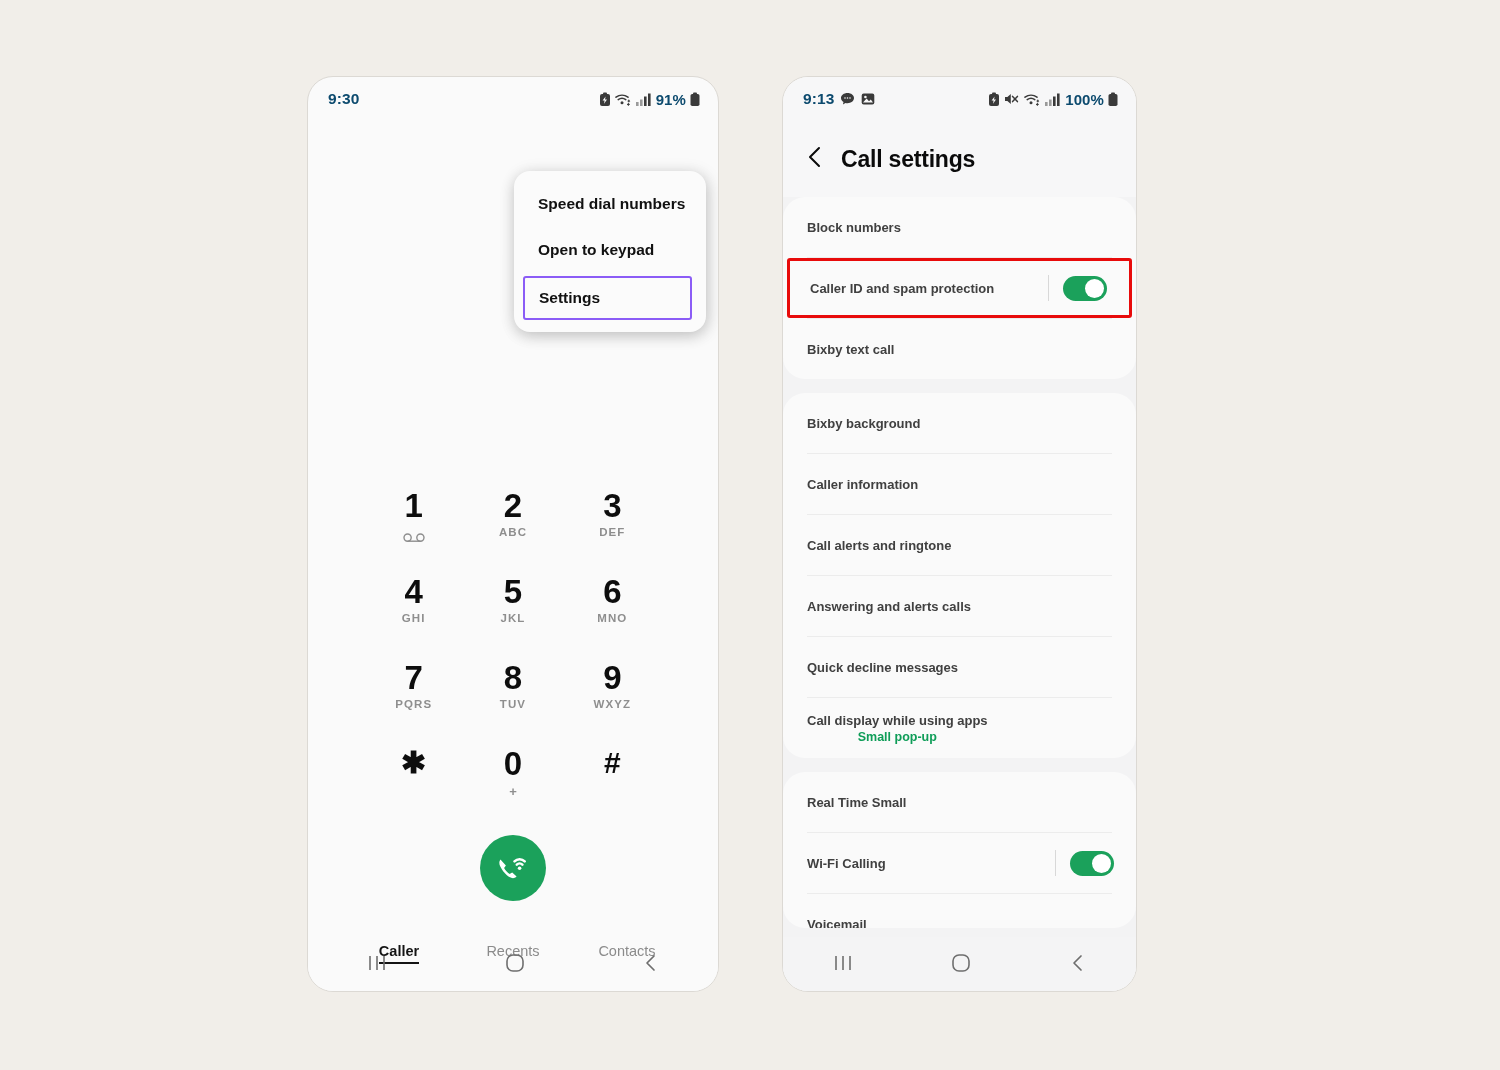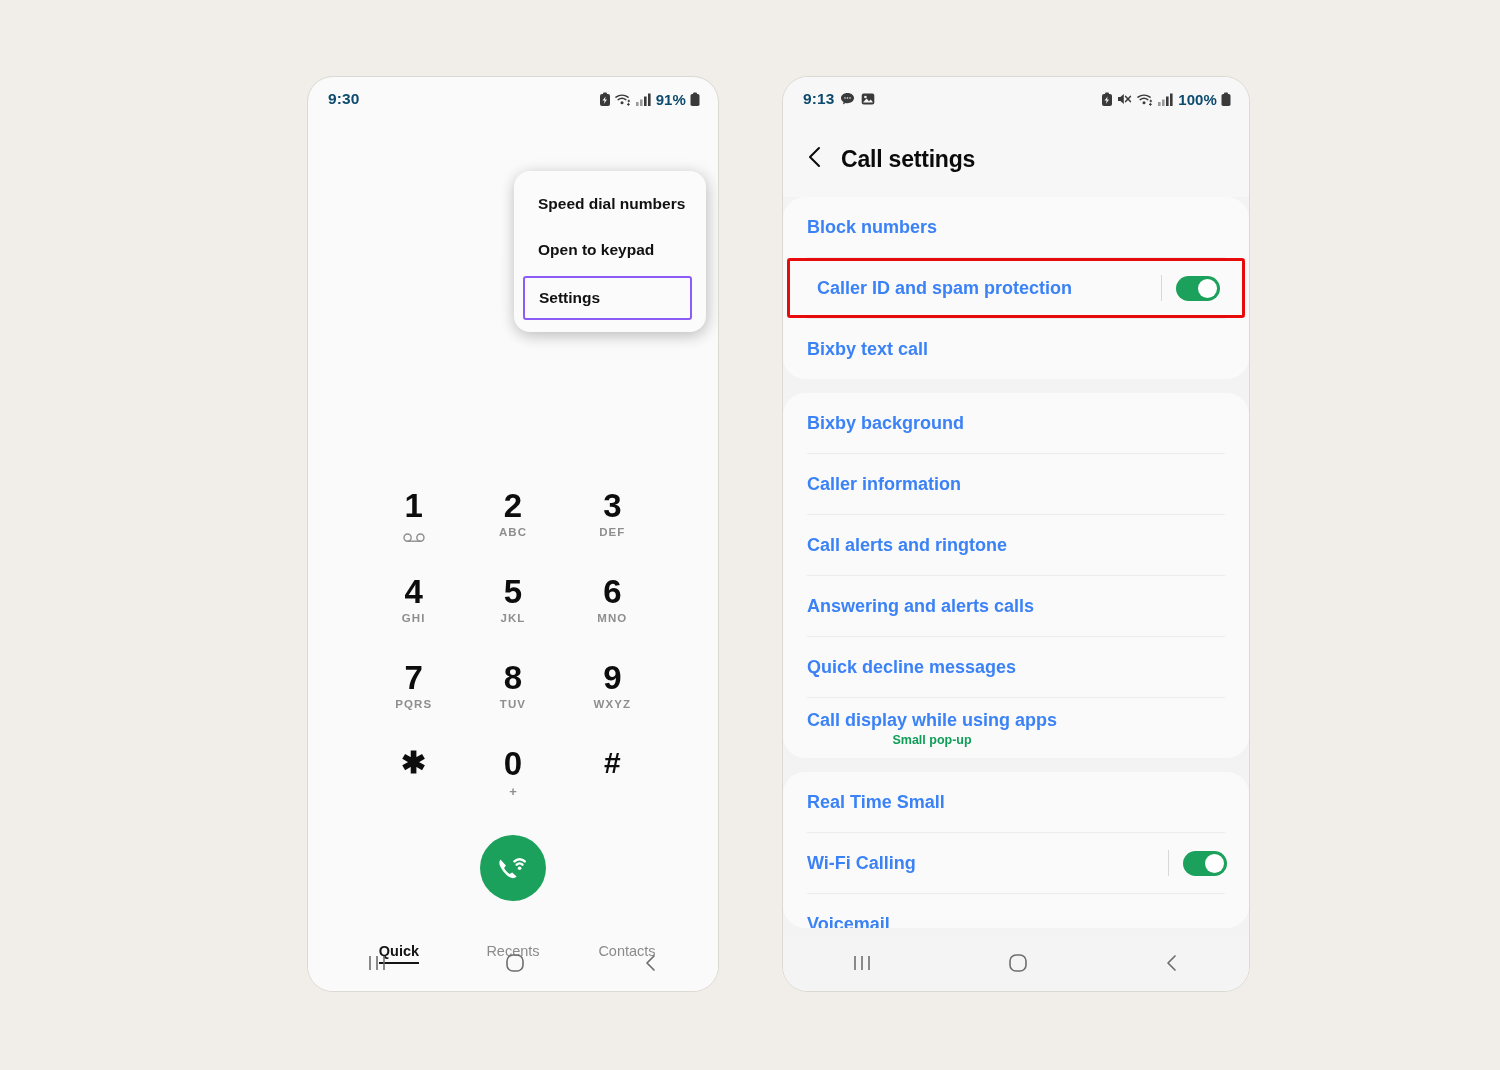--- a/index.html
+++ b/index.html
@@ -13,21 +13,21 @@
 
   
   .phone {
     position: absolute;
     background: #FAFAFA;
     border-radius: 26px;
     border: 1px solid #DCD9D4;
     overflow: hidden;
   }
   #phone-left  { left: 307px; top: 76px; width: 412px; height: 916px; }
-  #phone-right { left: 782px; top: 76px; width: 468px; height: 916px; }
+  #phone-right { left: 782px; top: 76px; width: 355px; height: 916px; }
 
   
   .statusbar {
     height: 44px; display: flex; align-items: center;
     padding: 0 18px 0 20px; font-size: 15.5px; font-weight: 700;
     color: #0c4a6e; letter-spacing: .1px;
   }
   .sb-left { display: flex; align-items: center; gap: 6px; }
   .sb-right { margin-left: auto; display: flex; align-items: center; gap: 4px; }
   .sb-pct { font-size: 15px; font-weight: 700; margin-left: 1px; }
@@ -102,26 +102,26 @@
   .sheader-title { font-size: 23px; font-weight: 700; color: #0B0B0B; letter-spacing: -.2px; }
 
   .scroll { padding: 0 0 0 0; }
   .card { background: #FAFAFA; border-radius: 22px; margin: 0 0 14px 0; overflow: hidden; }
   .card.clip { border-bottom-left-radius: 22px; border-bottom-right-radius: 22px; }
   .row {
     position: relative; display: flex; align-items: center;
     min-height: 60px; padding: 0 22px 0 24px;
   }
   .row .rtext { display: flex; flex-direction: column; gap: 2px; }
-  .row-title { font-size: 18px; font-weight: 700; color: #3b82f6; }
+  .row-title { font-size: 13px; font-weight: 700; color: #404040; }
   .row-sub { font-size: 12.5px; font-weight: 700; color: #0F9D58; }
   .divider { height: 1px; background: #ECECEC; margin: 0 24px; }
   .row.hl {
     border: 3px solid #E80B0B; border-radius: 3px; margin: 0 4px;
-    padding-left: 27px;
+    padding-left: 20px;
   }
   .toggle-wrap { margin-left: auto; display: flex; align-items: center; gap: 14px; }
   .tdivider { width: 1px; height: 26px; background: #D8D8D8; }
   .toggle {
     width: 44px; height: 25px; border-radius: 13px; background: #1BA15B;
     position: relative; flex: none;
   }
   .toggle .knob {
     position: absolute; right: 3px; top: 3px; width: 19px; height: 19px;
     border-radius: 50%; background: #fff;
@@ -253,21 +253,21 @@
               <path d="M20.5 13.4a7.2 7.2 0 0 1 10.2 0" stroke="#fff" stroke-width="2.6" fill="none" stroke-linecap="round"></path>
               <path d="M22.8 16.6a4 4 0 0 1 5.6 0" stroke="#fff" stroke-width="2.6" fill="none" stroke-linecap="round"></path>
               <circle cx="25.6" cy="20.2" r="1.8" fill="#fff"></circle>
             </svg>
           </span>
         </div>
       </div>
 
       <div class="tabs">
         <div class="tab active">
-          <span class="tab-label">Quick</span>
+          <span class="tab-label">Caller</span>
         </div>
         <div class="tab">
           <span class="tab-label">Recents</span>
         </div>
         <div class="tab">
           <span class="tab-label">Contacts</span>
         </div>
       </div>
 
       <div class="navbar">

